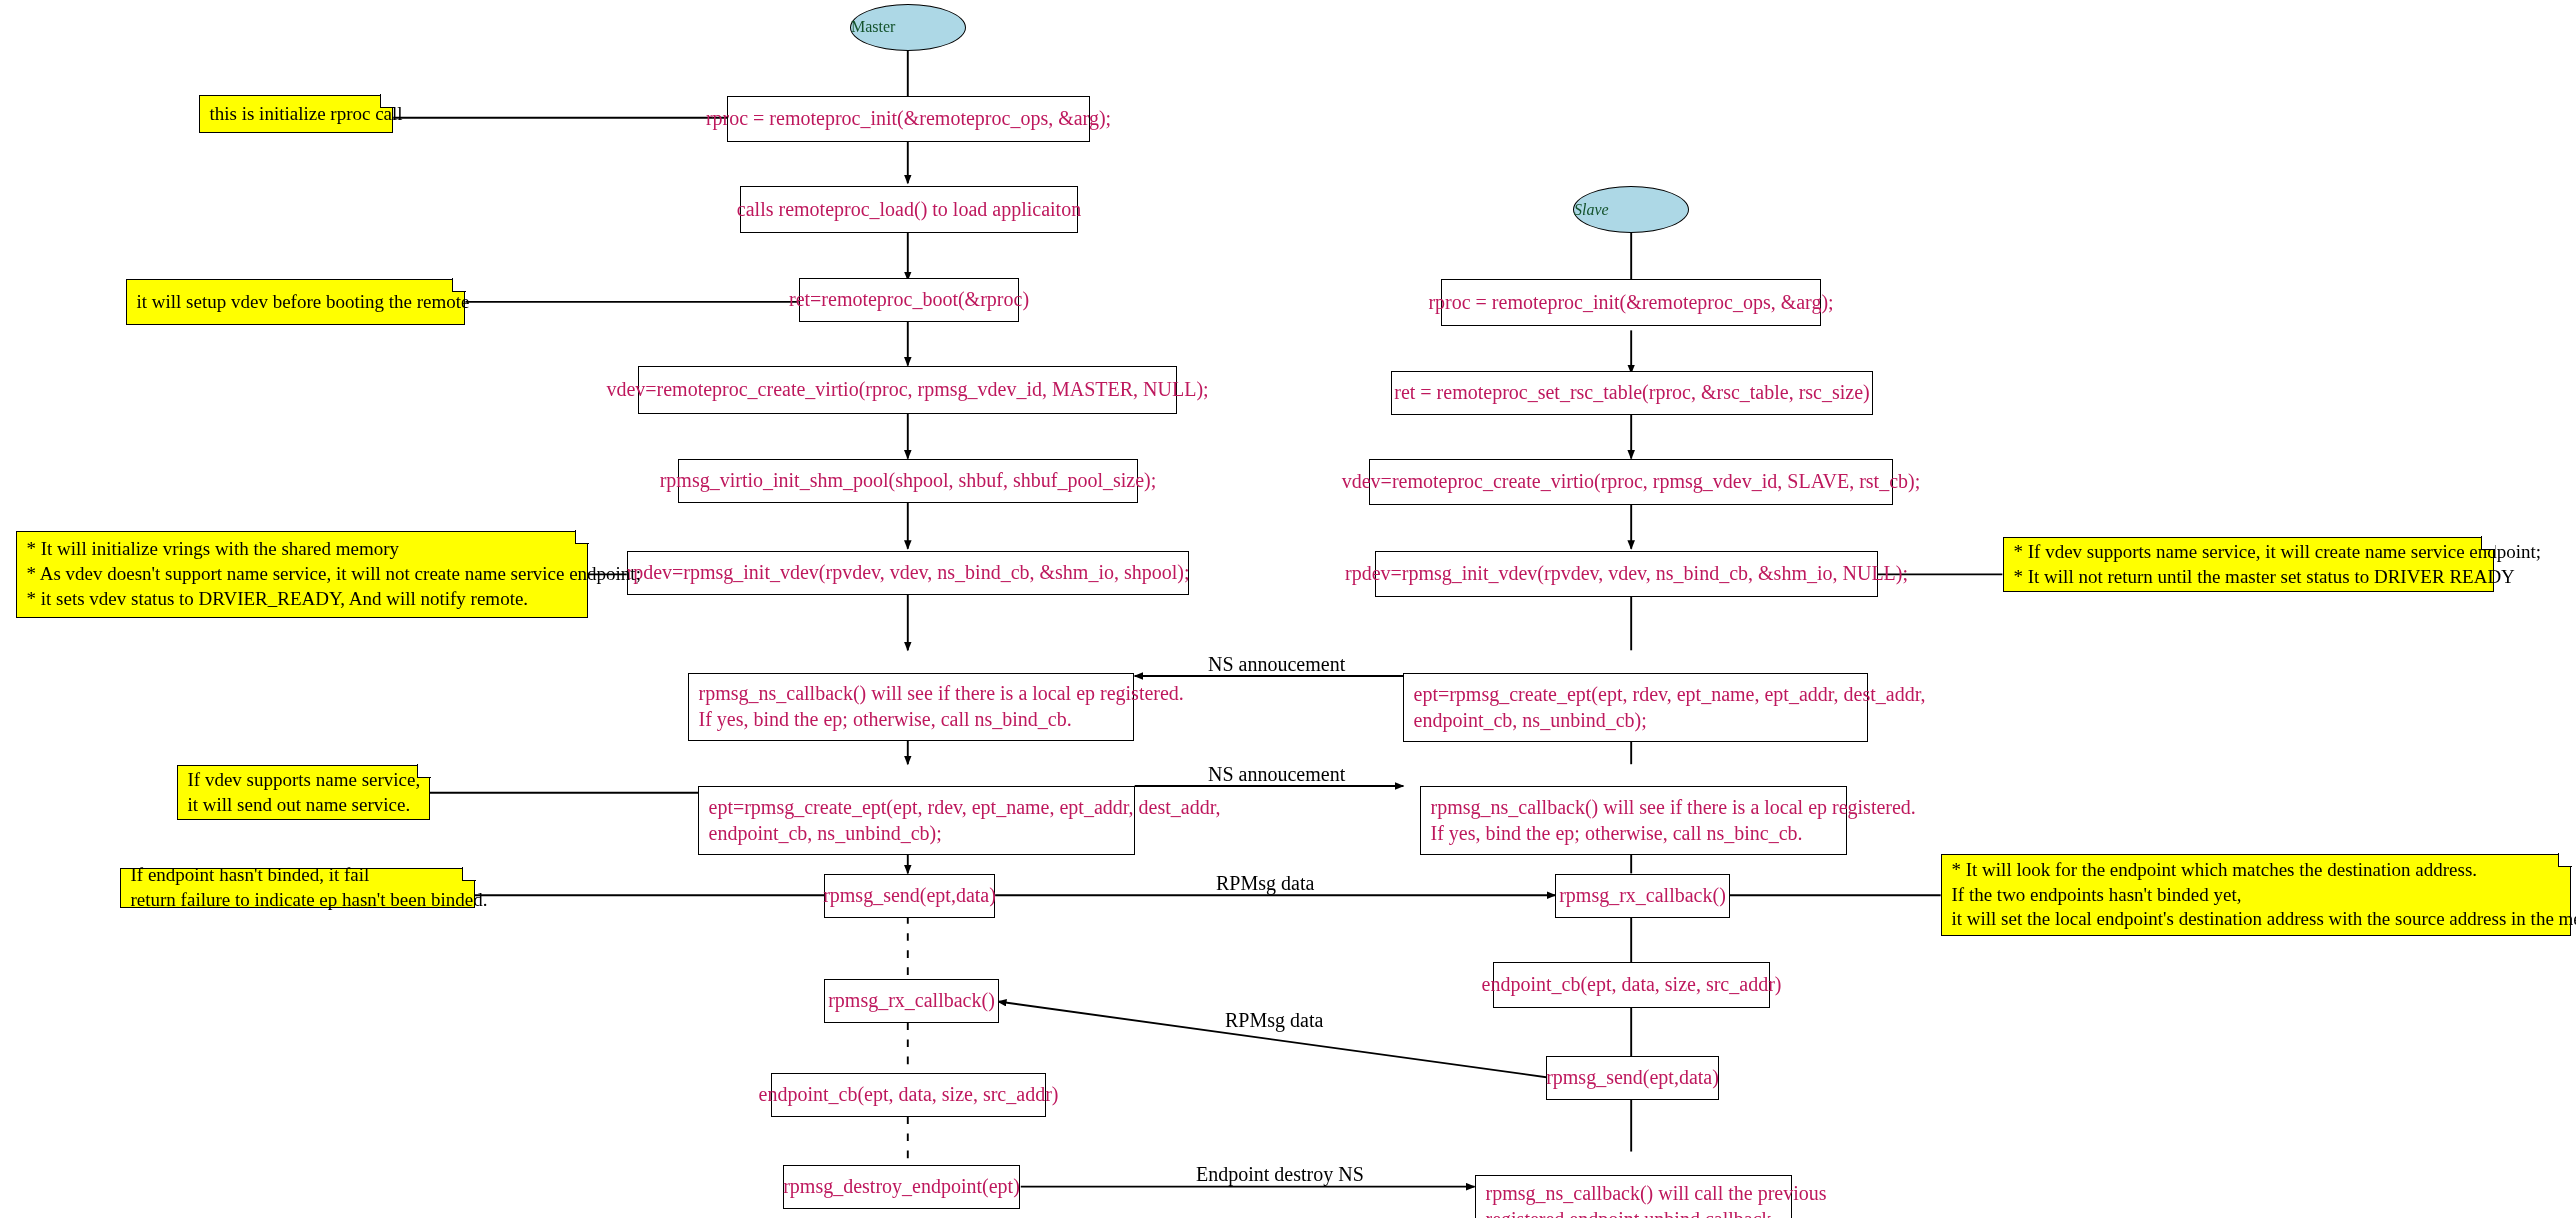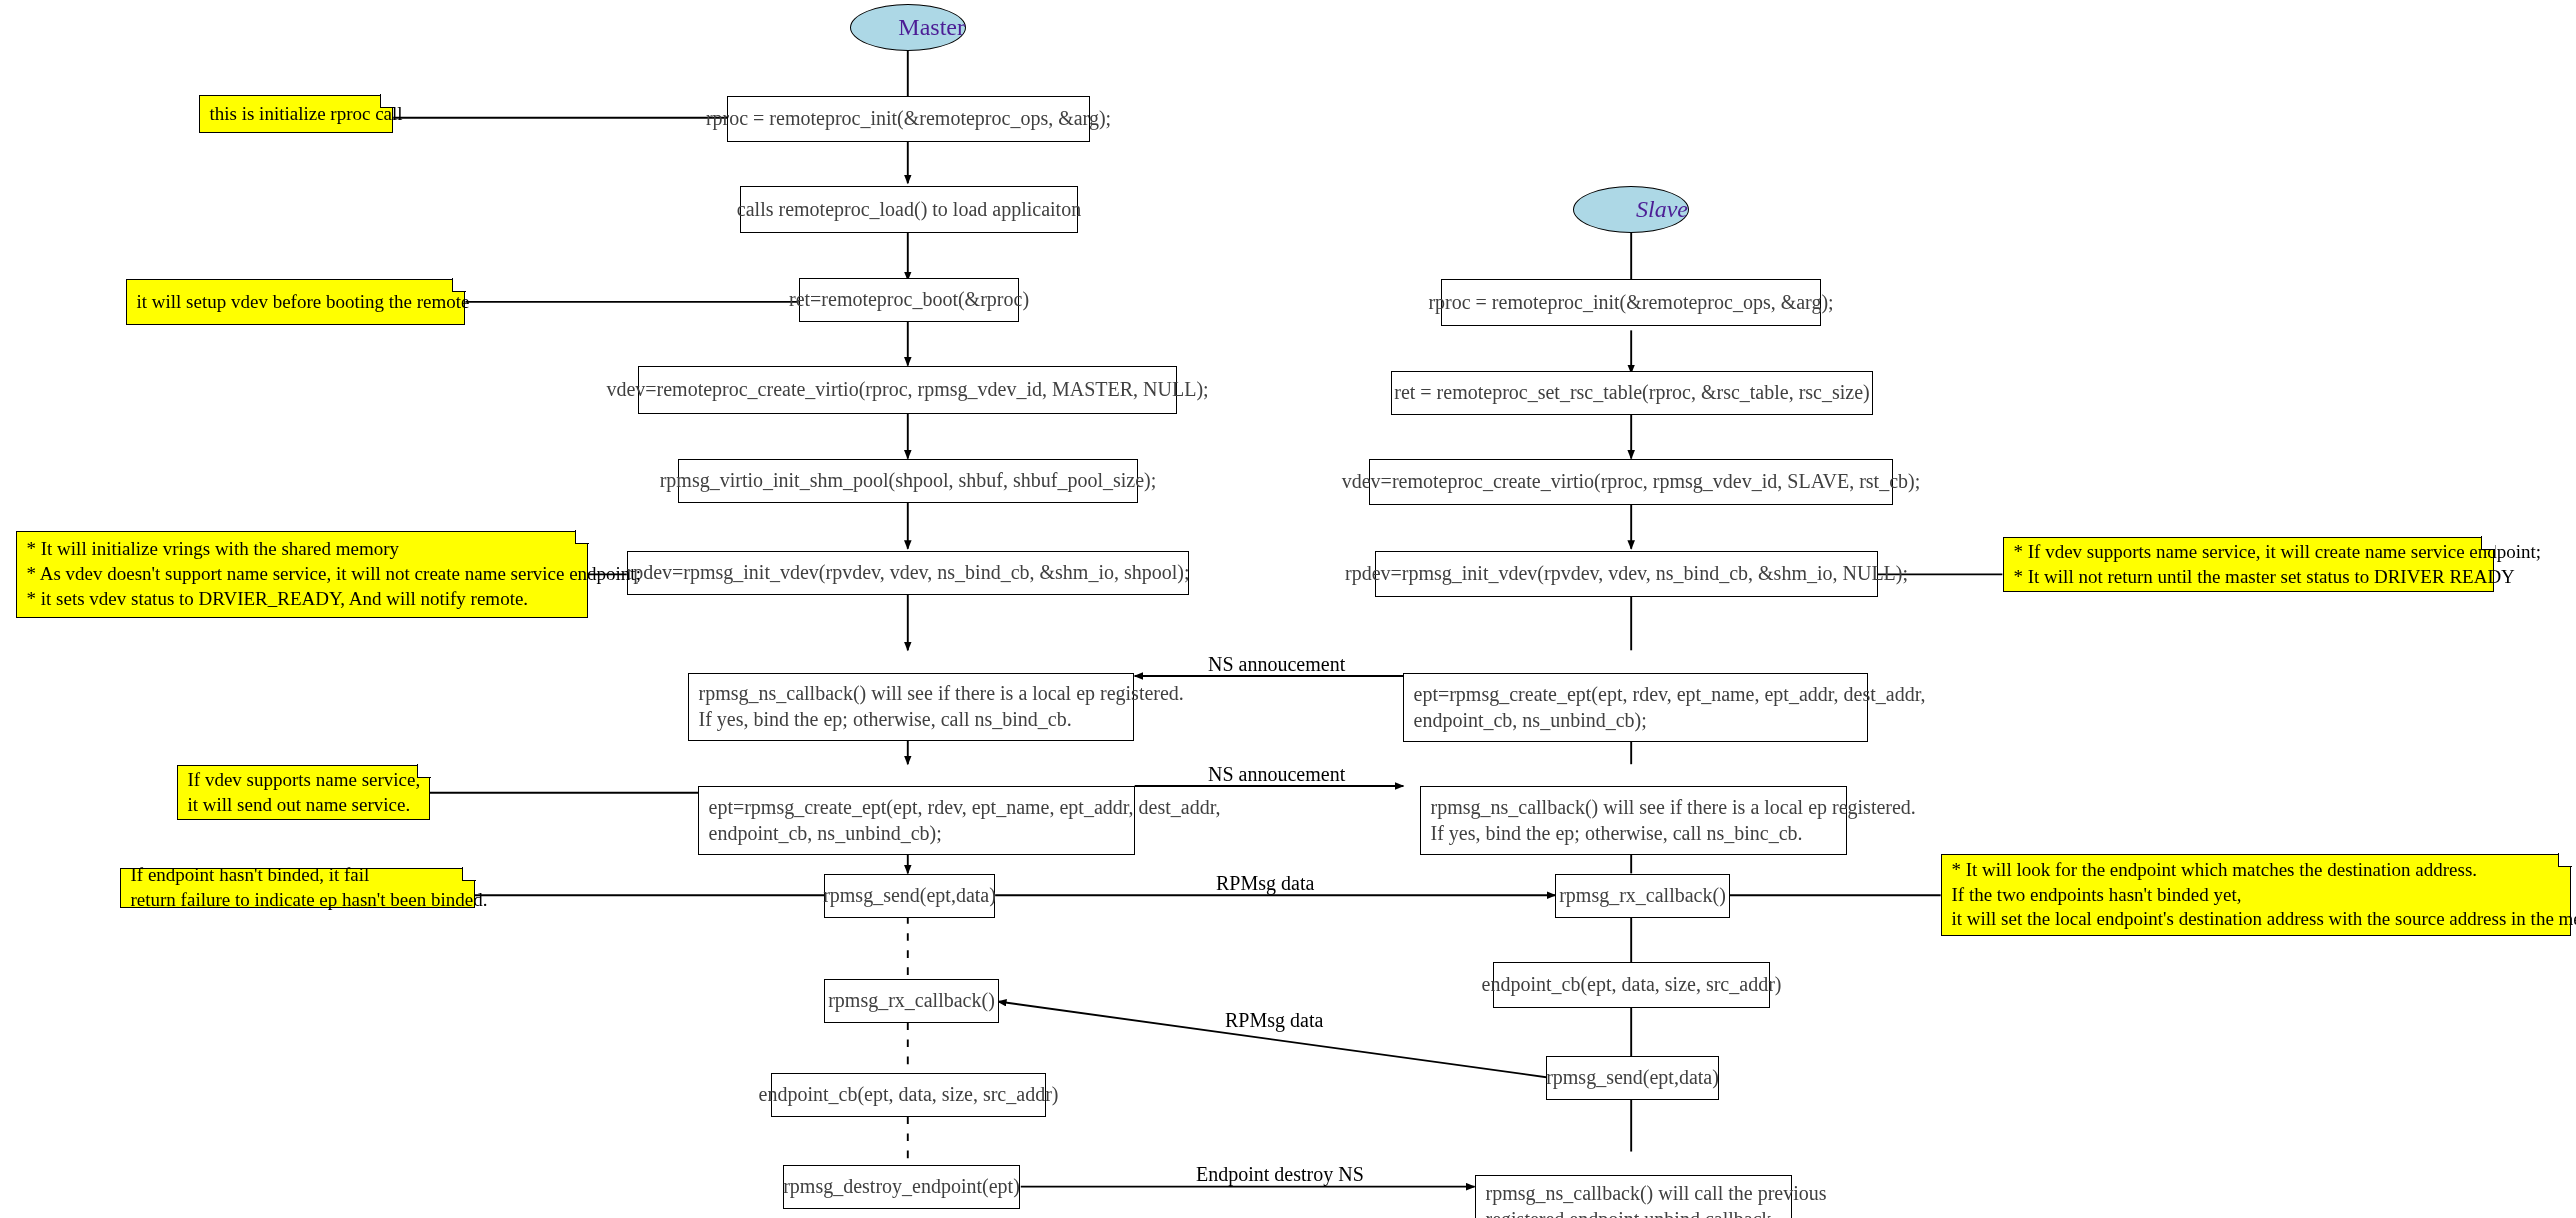--- a/index.html
+++ b/index.html
@@ -29,44 +29,44 @@
     position: absolute;
     box-sizing: border-box;
     border: 1.9px solid #000000;
     background: #ffffff;
     display: flex;
     flex-direction: column;
     justify-content: center;
     padding: 3.8px 9.5px;
     font-size: 20px;
     line-height: 1.28;
-    color: #404040;
+    color: #be185d;
     white-space: pre;
     z-index: 3;
   }
   .node.center-text {
     align-items: center;
     text-align: center;
   }
   .node.left-text {
     align-items: flex-start;
     text-align: left;
     margin-top: 24px;
   }
   .terminal {
     position: absolute;
     box-sizing: border-box;
     border: 1.9px solid #000000;
     background: #ADD8E6;
     border-radius: 50%;
     display: flex;
     align-items: center;
-    justify-content: flex-end;
-    font-size: 24px;
-    color: #4c1d95;
+    justify-content: flex-start;
+    font-size: 16px;
+    color: #14532d;
     z-index: 3;
   }
   .note {
     position: absolute;
     box-sizing: border-box;
     background: #FFFF00;
     border: 1.9px solid #000000;
     font-size: 19px;
     line-height: 1.3;
     color: #000000;

